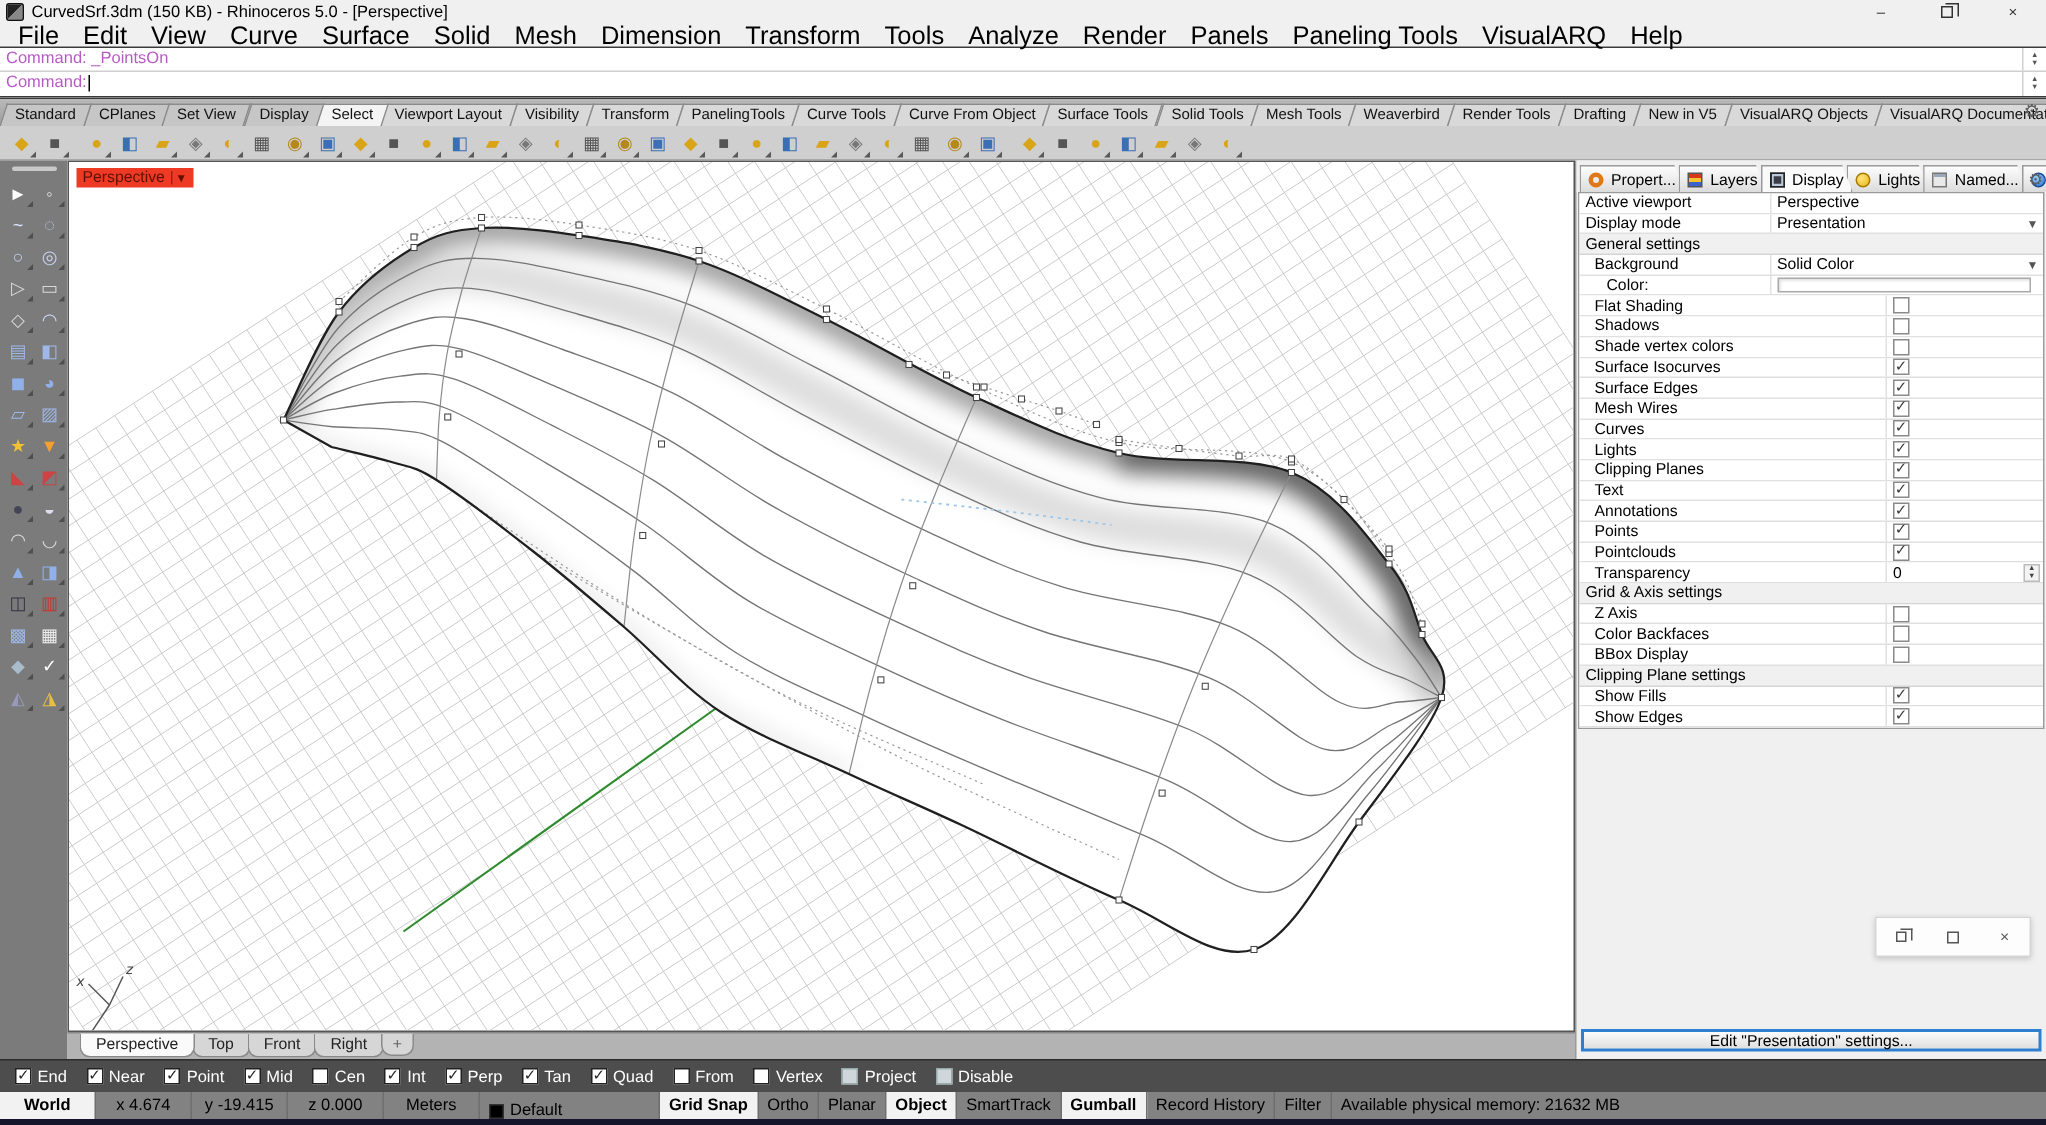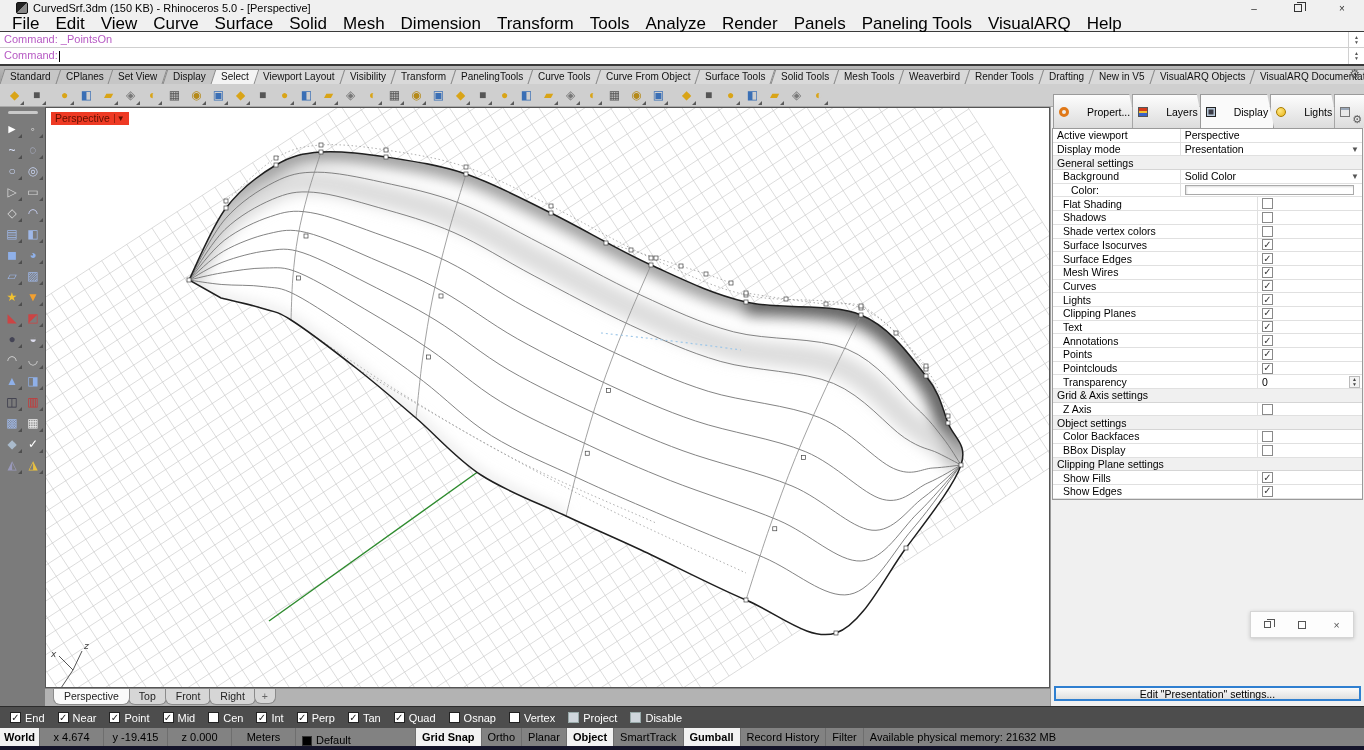--- a/index.html
+++ b/index.html
@@ -1,20 +1,20 @@
 <!DOCTYPE html>
 <html><head>
 <meta charset="utf-8">
 <style>
   *{box-sizing:border-box;margin:0;padding:0}
   html,body{width:1364px;height:750px;overflow:hidden}
   body{font-family:"Liberation Sans",sans-serif;background:#f0f0f0;font-size:11px;color:#000}
 
   
-  .titlebar{height:16px;display:flex;align-items:center;background:#f0f0f0;padding-left:16px;position:relative}
+  .titlebar{height:16px;display:flex;align-items:center;background:#f0f0f0;padding-left:4px;position:relative}
   .appicon{width:12px;height:12px;margin-right:5px;background:linear-gradient(135deg,#222 0 50%,#888 50% 100%);border:1px solid #111;border-radius:2px}
   .title-text{font-size:11px}
   .winbtns{position:absolute;right:0;top:0;height:16px;display:flex}
   .winbtn{width:44px;height:16px;display:flex;align-items:center;justify-content:center;color:#333;font-size:10px;cursor:default}
   .winbtn .rest{width:8px;height:8px;border:1px solid #333;position:relative;background:#f0f0f0}
   .winbtn .rest:before{content:"";position:absolute;left:2px;top:-3px;width:8px;height:8px;border:1px solid #333;border-bottom:none;border-left:none}
 
   
   .menubar{height:15px;display:flex;align-items:center;background:#f0f0f0;padding-left:4px}
   .menu-item{padding:0 8px;font-size:17px;cursor:default}
@@ -55,21 +55,21 @@
   .vplabel{position:absolute;left:5px;top:4px;background:#ee3a24;color:#611000;font-size:10.5px;padding:0 2px 1px 4px;display:flex;align-items:center;z-index:5}
   .vplabel .dd{margin-left:4px;border-left:1px solid #a02210;padding:0 2px;font-size:8px}
   .vptabs{height:18px;background:#b3b3b3;display:flex;align-items:flex-start;padding-left:8px;border-top:1px solid #888}
   .vptab{font-size:10.5px;padding:1px 10px 2px 10px;background:#d6d6d6;border:1px solid #8a8a8a;border-top:none;border-radius:0 0 7px 7px;margin-right:-2px;color:#222;cursor:default}
   .vptab.active{background:#fafafa;z-index:2;position:relative}
   .vptab.add{padding:1px 7px;color:#666}
 
   
   .panel{width:314px;background:#f0f0f0;border-left:1px solid #9a9a9a;position:relative;font-size:10.5px}
   .ptabs{height:21px;display:flex;align-items:flex-end;padding:2px 14px 0 2px;background:#f0f0f0;position:relative}
-  .ptab{flex:0 0 auto;display:flex;align-items:center;gap:18px;font-size:10.5px;padding:2px 5px 2px 5px;background:linear-gradient(#fdfdfd,#dcdcdc);border:1px solid #9a9a9a;border-bottom:none;clip-path:polygon(0 0,calc(100% - 7px) 0,100% 100%,0 100%);margin-right:-4px;height:34px;cursor:default;white-space:nowrap}
+  .ptab{flex:0 0 auto;display:flex;align-items:center;gap:5px;font-size:10.5px;padding:2px 5px 2px 5px;background:linear-gradient(#fdfdfd,#dcdcdc);border:1px solid #9a9a9a;border-bottom:none;clip-path:polygon(0 0,calc(100% - 7px) 0,100% 100%,0 100%);margin-right:-4px;height:18px;cursor:default;white-space:nowrap}
   .ptab.active{background:#fafafa;z-index:3}
   .ptab .ic{width:10px;height:10px;flex:0 0 auto}
   .ic-prop{border:3px solid #e07818;border-radius:50%;width:11px;height:11px}
   .ic-layers{background:linear-gradient(#d43a1a 0 33%,#f2c230 33% 66%,#3a62c9 66% 100%);border:1px solid #555}
   .ic-display{background:#3c3c46;border:1px solid #222;box-shadow:inset 0 0 0 1.5px #b9c9d9}
   .ic-lights{background:radial-gradient(circle at 35% 35%,#ffe680,#e8b416);border:1px solid #a87c00;border-radius:50%}
   .ic-named{background:#e8e8e8;border:1px solid #777;box-shadow:inset 0 2px 0 #9aa7b8}
   .ic-env{background:radial-gradient(circle at 35% 30%,#9fd1ff,#1f6fd0);border:1px solid #1a4f9c;border-radius:50%}
   .panel-gear{position:absolute;right:2px;bottom:2px;color:#5c5c5c;font-size:11px}
   .ptable{border:1px solid #9a9a9a;border-top:1px solid #9a9a9a;margin:0 1px;background:#fff}
@@ -692,23 +692,20 @@
         </div>
         <div class="prow section">
           <div class="plab">Grid &amp; Axis settings</div>
         </div>
         <div class="prow">
           <div class="plab ind1">Z Axis</div>
           <div class="pval">
             <span class="cb"></span>
           </div>
         </div>
-        <div class="prow section">
-          <div class="plab">Object settings</div>
-        </div>
         <div class="prow">
           <div class="plab ind1">Color Backfaces</div>
           <div class="pval">
             <span class="cb"></span>
           </div>
         </div>
         <div class="prow">
           <div class="plab ind1">BBox Display</div>
           <div class="pval">
             <span class="cb"></span>
@@ -771,38 +768,38 @@
     <span class="osnap-item">
       <span class="oscb">✓</span>
       <span>Tan</span>
     </span>
     <span class="osnap-item">
       <span class="oscb">✓</span>
       <span>Quad</span>
     </span>
     <span class="osnap-item">
       <span class="oscb"></span>
-      <span>Osnap</span>
+      <span>From</span>
     </span>
     <span class="osnap-item">
       <span class="oscb"></span>
       <span>Vertex</span>
     </span>
     <span class="osnap-item">
       <span class="oscb muted"></span>
       <span>Project</span>
     </span>
     <span class="osnap-item">
       <span class="oscb muted"></span>
       <span>Disable</span>
     </span>
   </div>
 
 <div class="statusbar" id="statusbar">
-    <div class="seg lit" style="width: 40px;">World</div>
+    <div class="seg lit" style="width: 64px;">World</div>
     <div class="seg" style="width: 64px;">x 4.674</div>
     <div class="seg" style="width: 64px;">y -19.415</div>
     <div class="seg" style="width: 64px;">z 0.000</div>
     <div class="seg" style="width: 64px;">Meters</div>
     <div class="seg" style="width: 120px; justify-content: flex-start; align-items: flex-end;">
       <span class="swatch"></span>
       <span>Default</span>
     </div>
     <div class="seg lit">Grid Snap</div>
     <div class="seg">Ortho</div>

